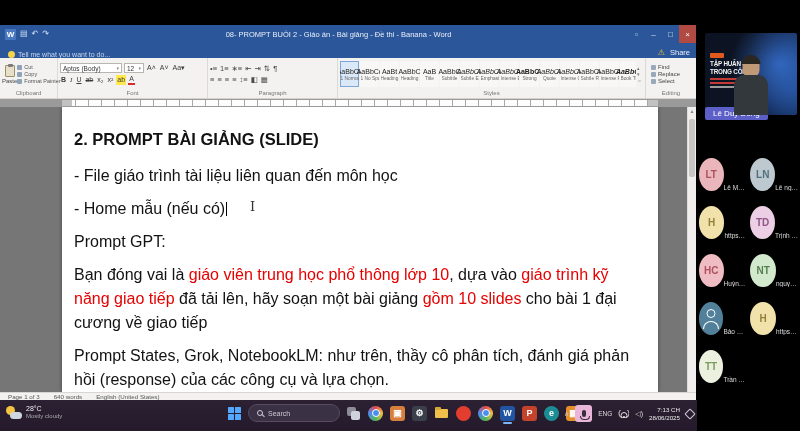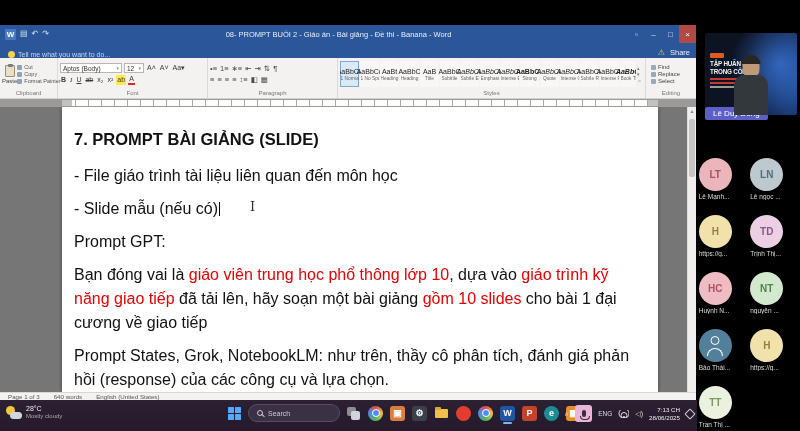--- a/index.html
+++ b/index.html
@@ -158,21 +158,21 @@
   .vtitle div{font-size:6.3px;font-weight:700;color:#f2f2f2;letter-spacing:-.2px;line-height:1.25;white-space:nowrap;}
   .vred{position:absolute;left:5px;top:45px;z-index:1;}
   .vred i{display:block;width:38px;height:2px;background:#c23a34;margin-bottom:2px;}
   .vred i:last-child{width:30px;background:#9a9a9a;height:1.5px;}
   .vperson{position:absolute;left:50%;top:16px;transform:translateX(-50%);z-index:2;width:40px;height:66px;}
   .vperson .head{position:absolute;left:50%;top:8px;transform:translateX(-50%);width:17px;height:20px;border-radius:8px 8px 7px 7px;background:#c09a77;}
   .vperson .head::before{content:"";position:absolute;left:-1px;top:-2px;width:19px;height:9px;border-radius:9px 9px 0 0;background:#2a2622;}
   .vperson .body{position:absolute;left:50%;top:26px;transform:translateX(-50%);width:34px;height:40px;border-radius:10px 10px 0 0;background:#33383d;}
   .name-badge{position:absolute;left:8px;top:107px;background:#5b5fc7;color:#fff;font-size:8px;padding:2px 8px;border-radius:2px;white-space:nowrap;}
   .plist{position:absolute;left:0;top:158px;width:103px;display:grid;grid-template-columns:1fr 1fr;row-gap:15px;justify-items:center;}
-  .ptile{display:flex;flex-direction:column;align-items:flex-start;width:48px;}
+  .ptile{display:flex;flex-direction:row;align-items:flex-end;width:48px;}
   .av{width:33px;height:33px;border-radius:50%;display:flex;align-items:center;justify-content:center;font-size:10px;font-weight:700;position:relative;}
   .av .p-head{position:absolute;left:50%;top:7px;transform:translateX(-50%);width:9px;height:9px;border-radius:50%;border:1.6px solid #fff;}
   .av .p-body{position:absolute;left:50%;top:19px;transform:translateX(-50%);width:16px;height:8px;border-radius:8px 8px 0 0;border:1.6px solid #fff;border-bottom:none;}
   .pname{margin-top:2px;font-size:6.5px;color:#ddd;max-width:46px;white-space:nowrap;overflow:hidden;text-overflow:ellipsis;text-align:center;}
 </style>
 </head>
 <body>
 
 <div class="screen">
 
@@ -377,23 +377,23 @@
     </div>
 
     <div class="ruler">
       <div class="band"></div>
         <div class="mL"></div>
         <div class="mR"></div>
     </div>
 
     <div class="docarea">
       <div class="page" id="doc-body">
-          <div class="para heading"><span>7. PROMPT BÀI GIẢNG (SLIDE)</span></div>
+          <div class="para heading"><span>2. PROMPT BÀI GIẢNG (SLIDE)</span></div>
           <div class="para normal"><span>- File giáo trình tài liệu liên quan đến môn học</span></div>
-          <div class="para normal"><span>- Slide mẫu (nếu có)</span><span class="caret"></span></div>
+          <div class="para normal"><span>- Home mẫu (nếu có)</span><span class="caret"></span></div>
           <div class="para normal"><span>Prompt GPT:</span></div>
           <div class="para normal"><span>Bạn đóng vai là </span><span class="run-red">giáo viên trung học phổ thông lớp 10</span><span>, dựa vào </span><span class="run-red">giáo trình kỹ năng giao tiếp</span><span> đã tải lên, hãy soạn một bài giảng </span><span class="run-red">gồm 10 slides</span><span> cho bài 1 đại cương về giao tiếp</span></div>
           <div class="para normal"><span>Prompt States, Grok, NotebookLM: như trên, thầy cô phân tích, đánh giá phản hồi (response) của các công cụ và lựa chọn.</span></div>
         </div>
       <span class="ibeam">I</span>
       <div class="vscroll">
         <span class="arr">▲</span>
         <div class="thumb"></div>
       </div>
     </div>

